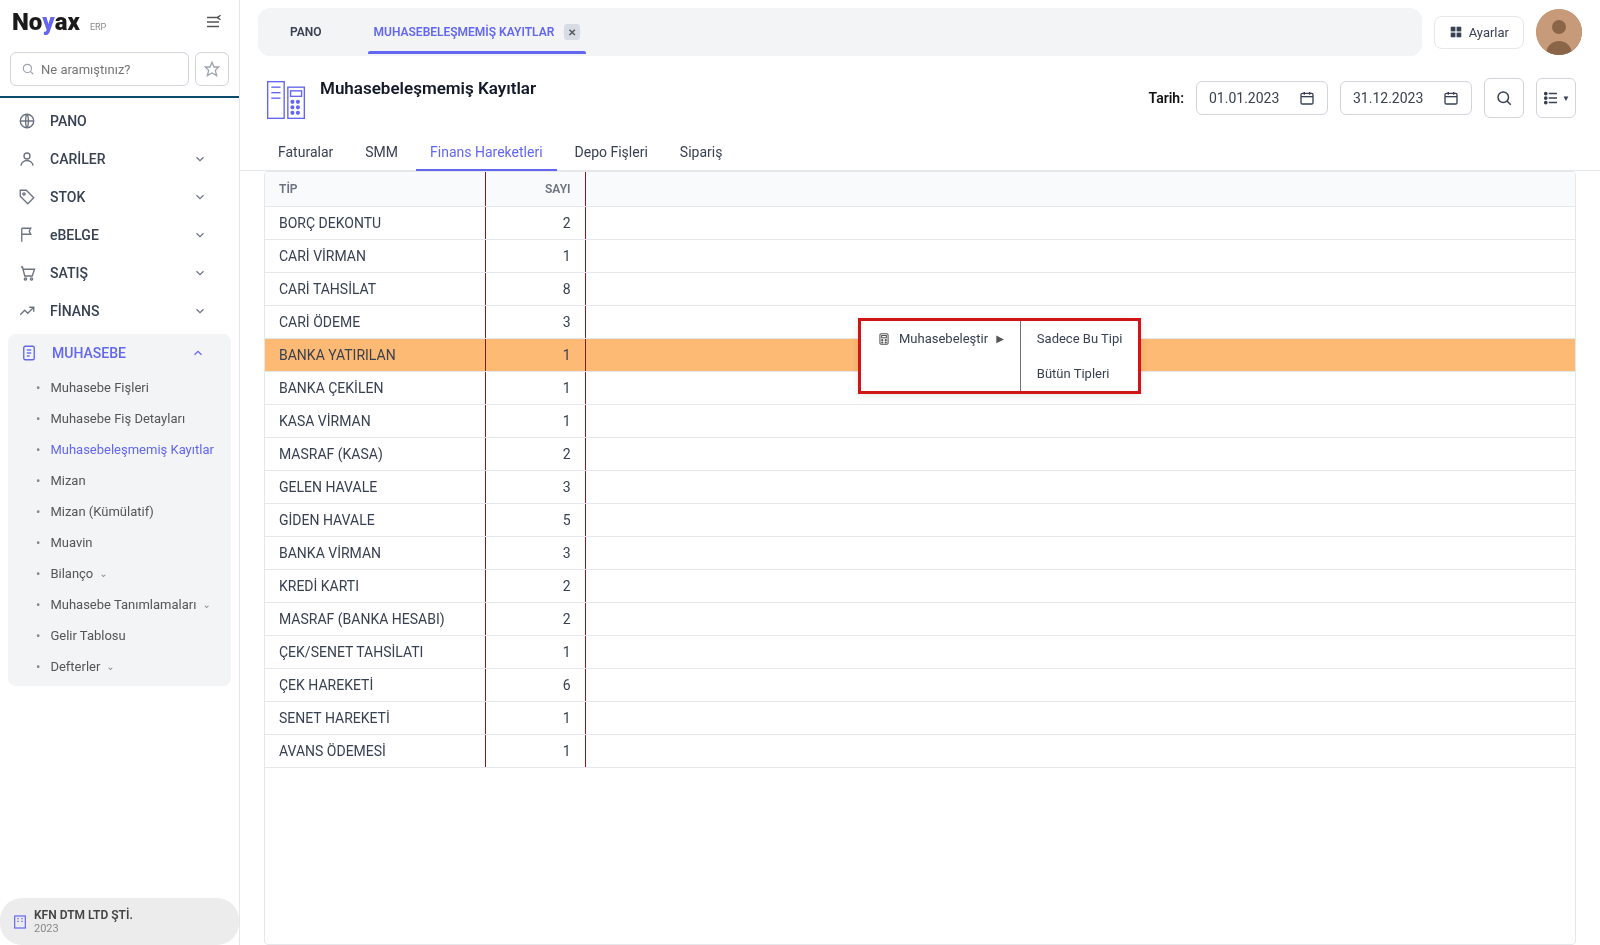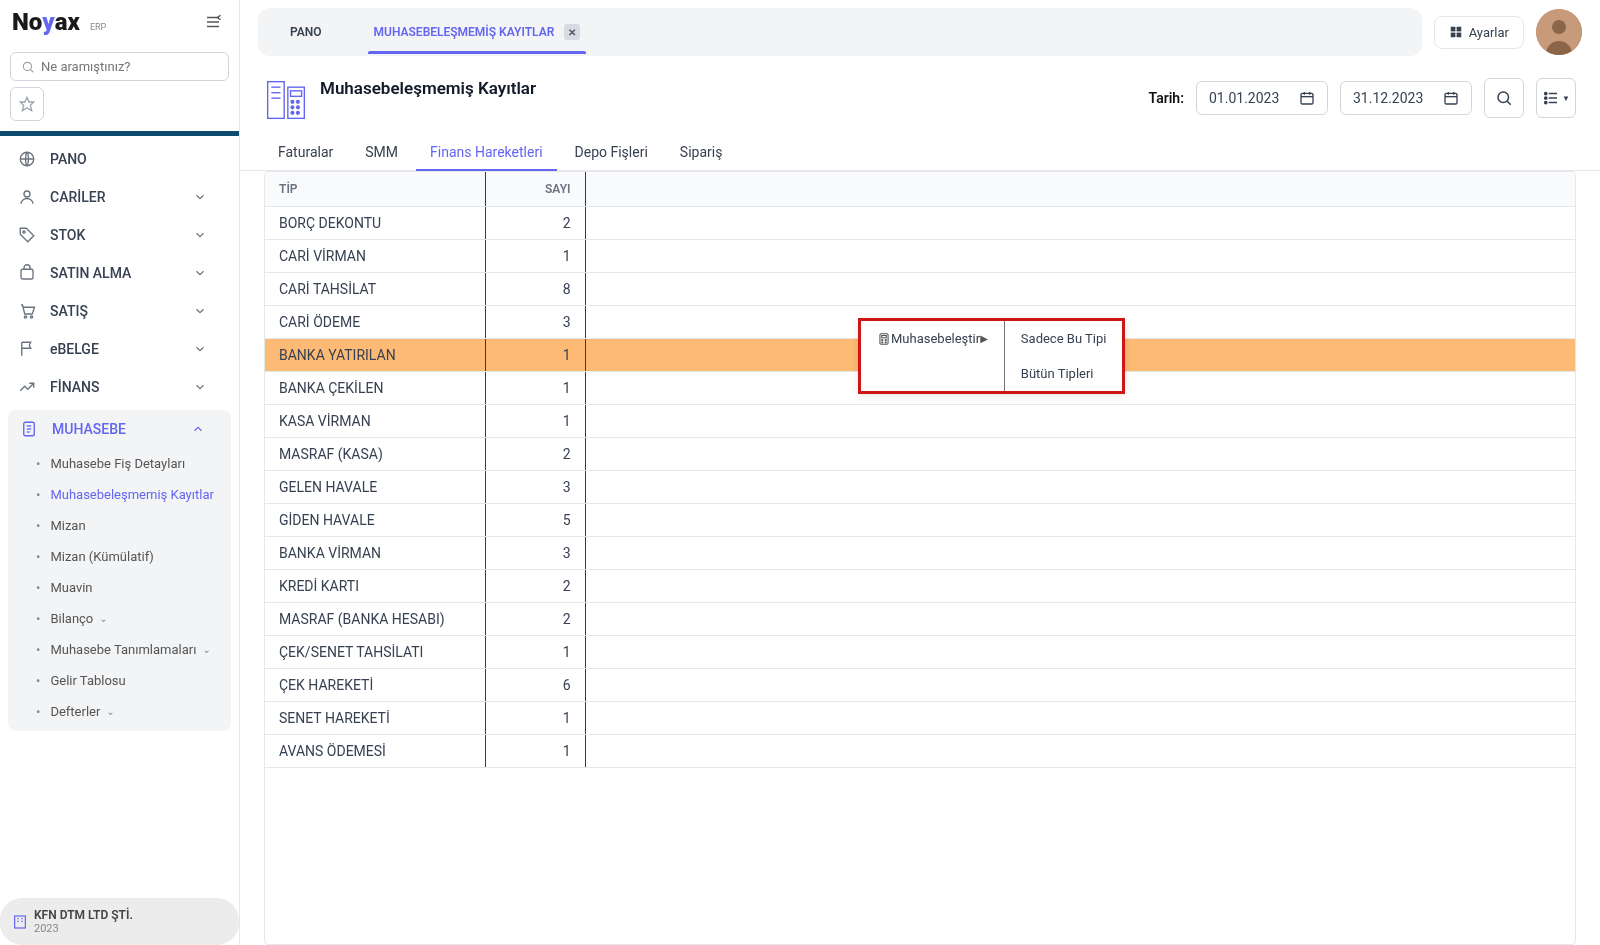--- a/index.html
+++ b/index.html
@@ -3,21 +3,21 @@
 <meta charset="utf-8">
 <style>
 * { box-sizing: border-box; margin: 0; padding: 0; font-family: -apple-system, BlinkMacSystemFont, "Segoe UI", Roboto, Arial, sans-serif; }
 body { background: #fff; display: flex; height: 945px; width: 1600px; overflow: hidden; }
 .sidebar { width: 240px; border-right: 1px solid #e5e7eb; display: flex; flex-direction: column; background: #fff; }
 .logo-row { display: flex; align-items: center; padding: 8px 12px; justify-content: space-between; height: 44px;}
 .logo { font-size: 24px; font-weight: 900; color: #1a1a1a; display: flex; align-items: baseline;}
 .logo .accent { color: #6366f1; }
 .logo .erp { font-size: 9px; font-weight: 400; color: #888; margin-left:10px;}
 .collapse-btn { width: 28px; height: 28px; display: flex; align-items: center; justify-content: center; color: #555; cursor: pointer; }
-.search-row { display: flex; padding: 8px 10px 10px 10px; gap: 6px; border-bottom: 5px solid #0c4a6e; flex-direction: column;}
+.search-row { display: flex; padding: 8px 10px 10px 10px; gap: 6px; border-bottom: 2px solid #0c4a6e;}
 .search-box { flex: 1; display: flex; align-items: center; border: 1px solid #d1d5db; border-radius: 6px; padding: 6px 10px; color: #9ca3af; }
 .search-box svg { margin-right: 6px; flex-shrink: 0;}
 .search-box input { border: none; outline: none; font-size: 13px; width: 100%; color: #555; }
 .star-btn { width: 34px; height: 34px; display: flex; align-items: center; justify-content: center; border: 1px solid #d1d5db; border-radius: 6px; color: #9ca3af; cursor: pointer; }
 .nav { flex: 1; overflow-y: auto; padding: 4px 6px; }
 .nav-item { display: flex; align-items: center; padding: 10px 12px; color: #374151; font-size: 14px; font-weight: 500; cursor: pointer; border-radius: 6px; }
 .nav-item svg { margin-right: 14px; flex-shrink: 0; color: #6b7280;}
 .nav-item .chev { margin-left: auto; color: #6b7280; }
 .nav-item.active { color: #6366f1; background: #eef2ff; }
 .nav-item.active svg { color: #6366f1; }
@@ -57,21 +57,21 @@
 th { text-align: left; padding: 10px 14px; font-size: 12px; font-weight:600; color: #6b7280; background: #f9fafb; border-bottom: 1px solid #e5e7eb;}
 th:last-child, td:last-child { border-right: none;}
 th.num, td.num { text-align: right; }
 td { padding: 8px 14px; font-size: 14px; color: #374151; border-bottom: 1px solid #e5e7eb; }
 td, th { border-right: 1px solid #7f1d1d;}
 tr.highlight td { background: #fdba74; }
 .col-tip { width: 220px;}
 .col-sayi { width: 100px;}
 .context-menu { position: absolute; left: 858px; top: 318px; display:flex; border: 3px solid #d11515; background: #fff; box-shadow: 0 2px 8px rgba(0,0,0,.1); z-index: 50;}
 .ctx-col { background:#fff;}
-.ctx-item { padding: 10px 16px; font-size: 13px; color:#374151; display:flex; align-items:center; cursor:pointer; white-space: nowrap;}
+.ctx-item { padding: 10px 16px; font-size: 13px; color:#374151; display:flex; align-items:center; gap:8px; cursor:pointer; white-space: nowrap;}
 .ctx-item svg { color:#555;}
 .ctx-item .arrow { margin-left: auto; font-size: 10px; color:#555;}
 .ctx-col.sub { border-left: 1px solid #737373;}
 </style>
 </head>
 <body>
 
 <div class="sidebar">
   <div class="logo-row">
     <div class="logo">
@@ -126,44 +126,34 @@
           <path d="M3 3h8l10 10-8 8L3 11V3z"></path>
           <circle cx="8" cy="8" r="1.5"></circle>
         </svg>
       <span>STOK</span>
       <svg class="chev" width="14" height="14" viewBox="0 0 24 24" fill="none" stroke="currentColor" stroke-width="2">
           <polyline points="6,9 12,15 18,9"></polyline>
         </svg>
     </div>
     <div class="nav-item">
       <svg width="18" height="18" viewBox="0 0 24 24" fill="none" stroke="currentColor" stroke-width="1.8">
-          <rect x="4" y="7" width="16" height="13" rx="2"></rect>
-          <path d="M8 7V5a4 4 0 0 1 8 0v2"></path>
-        </svg>
-      <span>SATIN ALMA</span>
+          <path d="M5 3v18M5 3h12l-2 4 2 4H5"></path>
+        </svg>
+      <span>eBELGE</span>
       <svg class="chev" width="14" height="14" viewBox="0 0 24 24" fill="none" stroke="currentColor" stroke-width="2">
           <polyline points="6,9 12,15 18,9"></polyline>
         </svg>
     </div>
     <div class="nav-item">
       <svg width="18" height="18" viewBox="0 0 24 24" fill="none" stroke="currentColor" stroke-width="1.8">
           <path d="M4 4h2l3 12h10l3-9H7"></path>
           <circle cx="10" cy="20" r="1.5"></circle>
           <circle cx="18" cy="20" r="1.5"></circle>
         </svg>
       <span>SATIŞ</span>
-      <svg class="chev" width="14" height="14" viewBox="0 0 24 24" fill="none" stroke="currentColor" stroke-width="2">
-          <polyline points="6,9 12,15 18,9"></polyline>
-        </svg>
-    </div>
-    <div class="nav-item">
-      <svg width="18" height="18" viewBox="0 0 24 24" fill="none" stroke="currentColor" stroke-width="1.8">
-          <path d="M5 3v18M5 3h12l-2 4 2 4H5"></path>
-        </svg>
-      <span>eBELGE</span>
       <svg class="chev" width="14" height="14" viewBox="0 0 24 24" fill="none" stroke="currentColor" stroke-width="2">
           <polyline points="6,9 12,15 18,9"></polyline>
         </svg>
     </div>
     <div class="nav-item">
       <svg width="18" height="18" viewBox="0 0 24 24" fill="none" stroke="currentColor" stroke-width="1.8">
           <polyline points="3,17 9,11 13,15 21,7"></polyline>
           <polyline points="15,7 21,7 21,13"></polyline>
         </svg>
       <span>FİNANS</span>
@@ -177,20 +167,23 @@
             <rect x="5" y="3" width="14" height="18" rx="2"></rect>
             <line x1="9" y1="8" x2="15" y2="8"></line>
             <line x1="9" y1="12" x2="15" y2="12"></line>
             <line x1="9" y1="16" x2="13" y2="16"></line>
           </svg>
         <span>MUHASEBE</span>
         <svg class="chev" width="14" height="14" viewBox="0 0 24 24" fill="none" stroke="currentColor" stroke-width="2">
             <polyline points="6,15 12,9 18,15"></polyline>
           </svg>
       </div>
+      <div class="sub-item">
+          <span>Muhasebe Fişleri</span>
+        </div>
       <div class="sub-item">
           <span>Muhasebe Fiş Detayları</span>
         </div>
       <div class="sub-item active">
           <span>Muhasebeleşmemiş Kayıtlar</span>
         </div>
       <div class="sub-item">
           <span>Mizan</span>
         </div>
       <div class="sub-item">

